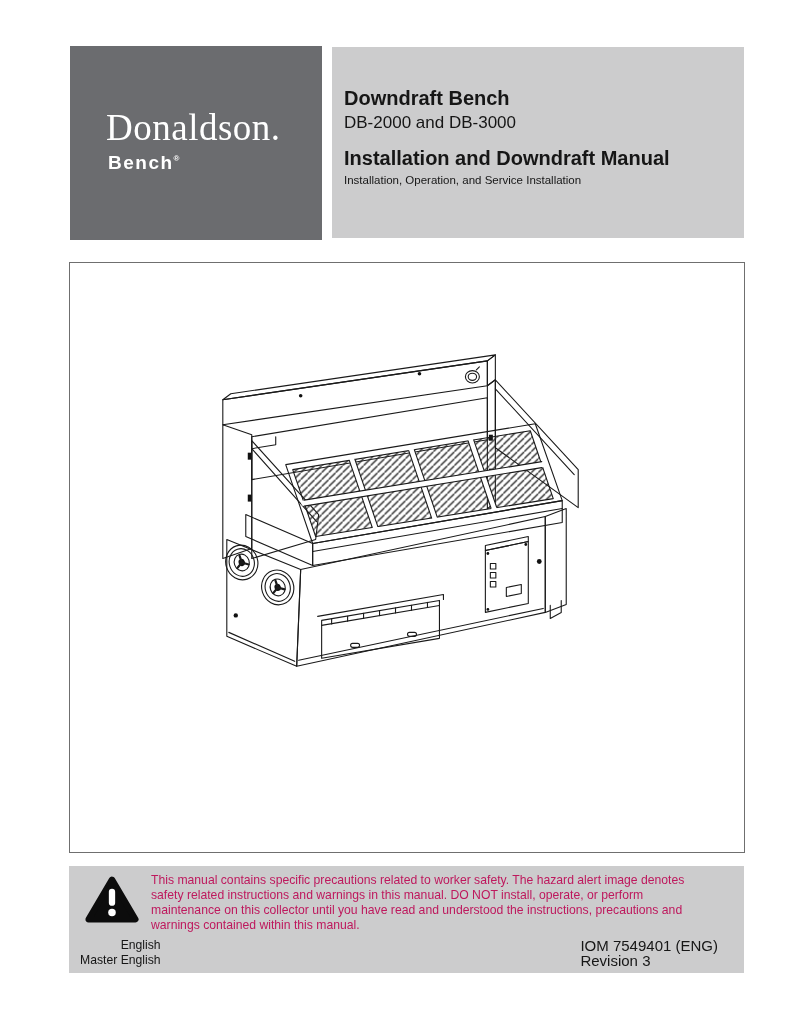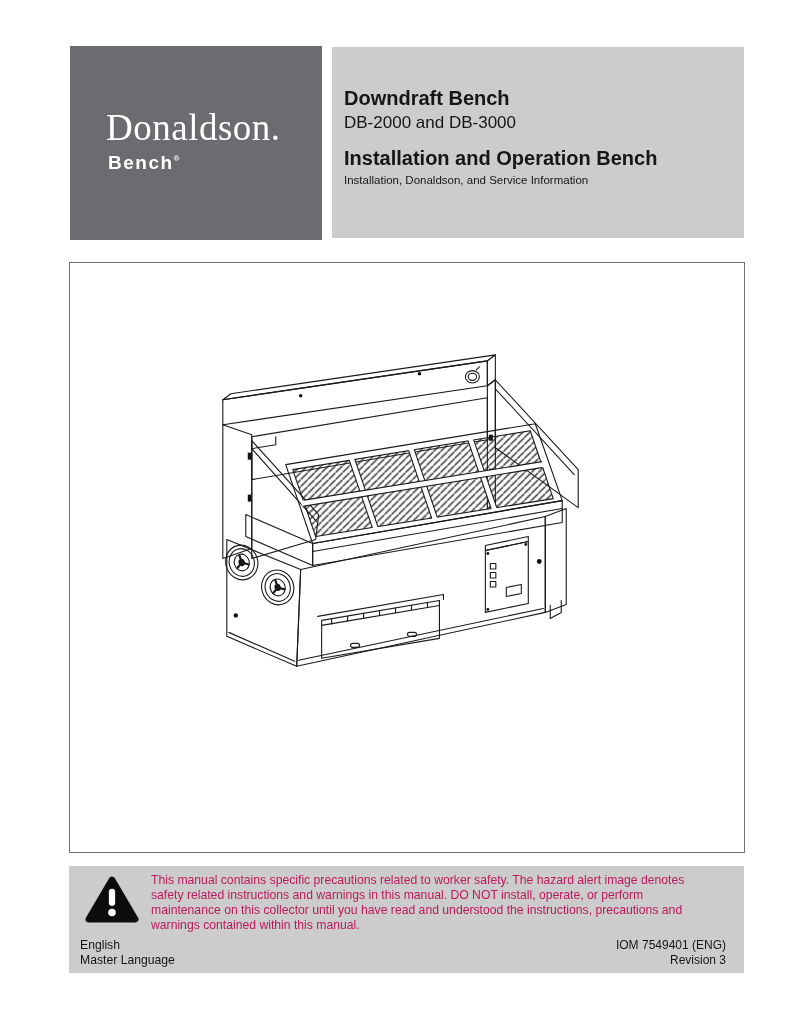--- a/index.html
+++ b/index.html
@@ -41,40 +41,40 @@
   .warn-box{
     position:absolute;left:69px;top:866px;width:675px;height:107px;
     background:#cccccd;
   }
   .warn-icon{position:absolute;left:16px;top:9px;width:54px;height:49px;}
   .warn-text{
     position:absolute;left:82px;top:7px;width:562px;
     font-size:12.2px;line-height:15px;color:#be185d;
   }
   .foot-left{
-    position:absolute;left:11px;top:72px;font-size:12.2px;line-height:15px;color:#161616;
+    position:absolute;left:11px;top:72px;font-size:12.2px;line-height:15px;color:#161616;text-align:right;
   }
   .foot-right{
-    position:absolute;right:18px;top:72px;font-size:12px;line-height:15px;
-    text-align:right;color:#161616;
+    position:absolute;right:26px;top:72px;font-size:15px;line-height:15px;
+    text-align:left;color:#161616;
   }
 </style>
 </head>
 <body>
 
 <div class="block-dark">
   <div class="brand">Donaldson.</div>
   <div class="torit"><span>Bench</span><sup>®</sup></div>
 </div>
 
 <div class="block-light">
   <div class="prod-title">Downdraft Bench</div>
   <div class="prod-models">DB-2000 and DB-3000</div>
-  <div class="doc-title">Installation and Operation Bench</div>
-  <div class="doc-subtitle">Installation, Donaldson, and Service Information</div>
+  <div class="doc-title">Installation and Downdraft Manual</div>
+  <div class="doc-subtitle">Installation, Operation, and Service Installation</div>
 </div>
 
 <div class="fig-box">
   <svg width="674" height="589" viewBox="0 0 675 590">
     <defs>
       <pattern id="hatch" width="7" height="7" patternUnits="userSpaceOnUse">
         <line x1="0" y1="7" x2="7" y2="0" stroke="#222" stroke-width="1.3"></line>
       </pattern>
     </defs>
     <g fill="none" stroke="#1a1a1a" stroke-width="1.1" stroke-linejoin="round" stroke-linecap="round">
@@ -202,19 +202,19 @@
 
 <div class="warn-box">
   <svg class="warn-icon" viewBox="0 0 60 54">
     <path d="M30,5 L56,49 L4,49 Z" fill="#0c0c0c" stroke="#0c0c0c" stroke-width="7" stroke-linejoin="round"></path>
     <rect x="26.5" y="15" width="7" height="19" rx="3.5" fill="#ffffff"></rect>
     <circle cx="30" cy="41.5" r="4.2" fill="#ffffff"></circle>
   </svg>
   <div class="warn-text">This manual contains specific precautions related to worker safety. The hazard alert image denotes safety related instructions and warnings in this manual. DO NOT install, operate, or perform maintenance on this collector until you have read and understood the instructions, precautions and warnings contained within this manual.</div>
   <div class="foot-left">
     <div>English</div>
-    <div>Master Language</div>
+    <div>Master English</div>
   </div>
   <div class="foot-right">
     <div>IOM 7549401 (ENG)</div>
     <div>Revision 3</div>
   </div>
 </div>
 
 </body></html>

